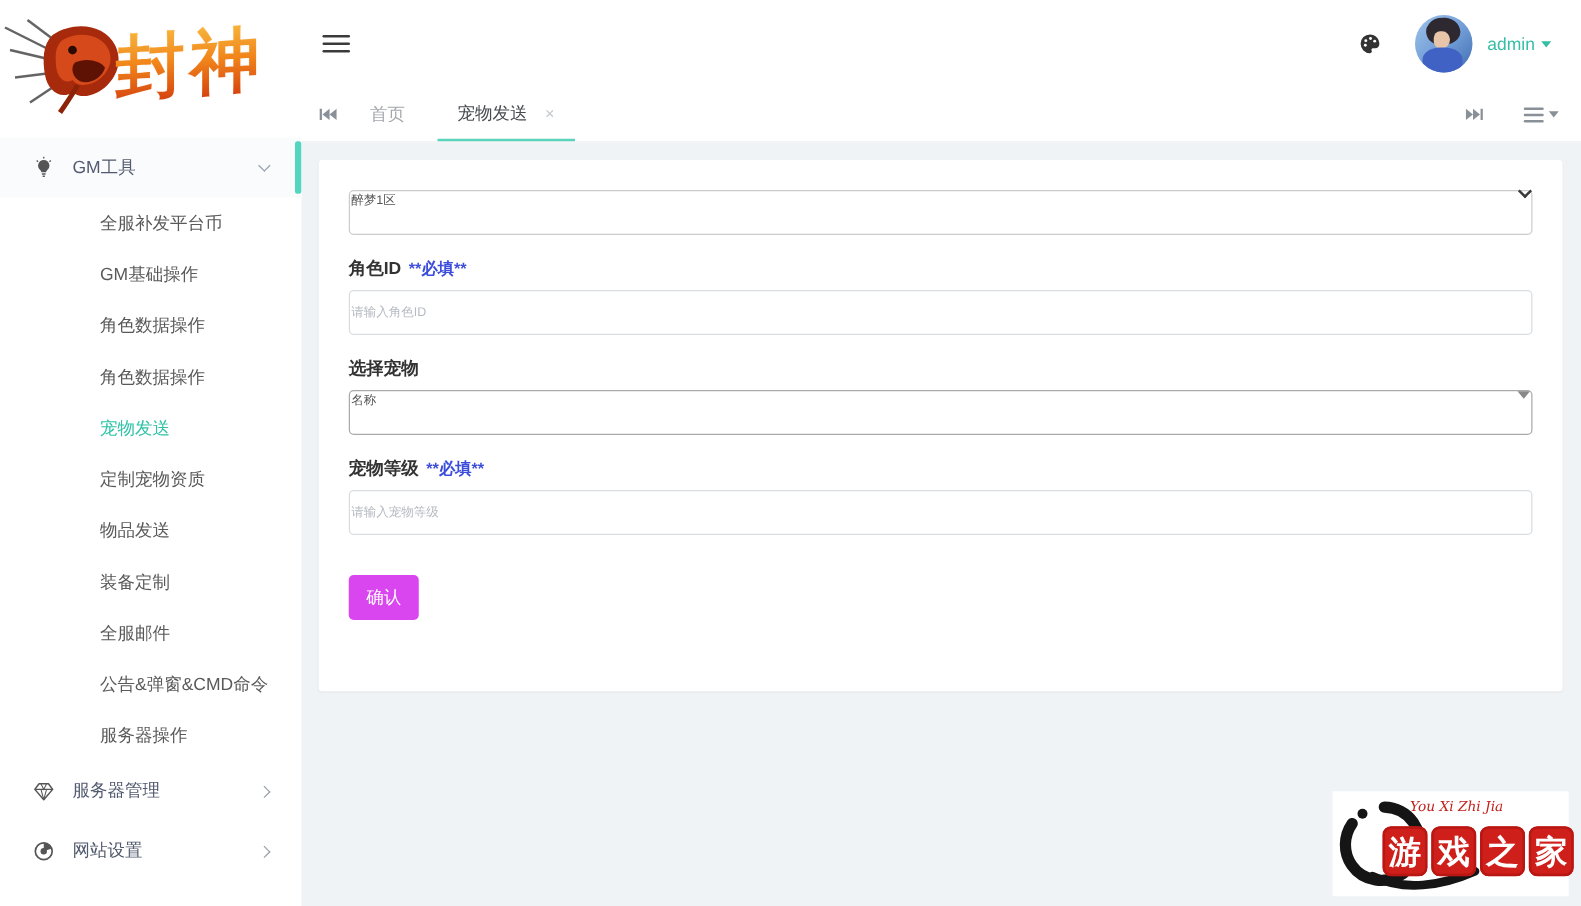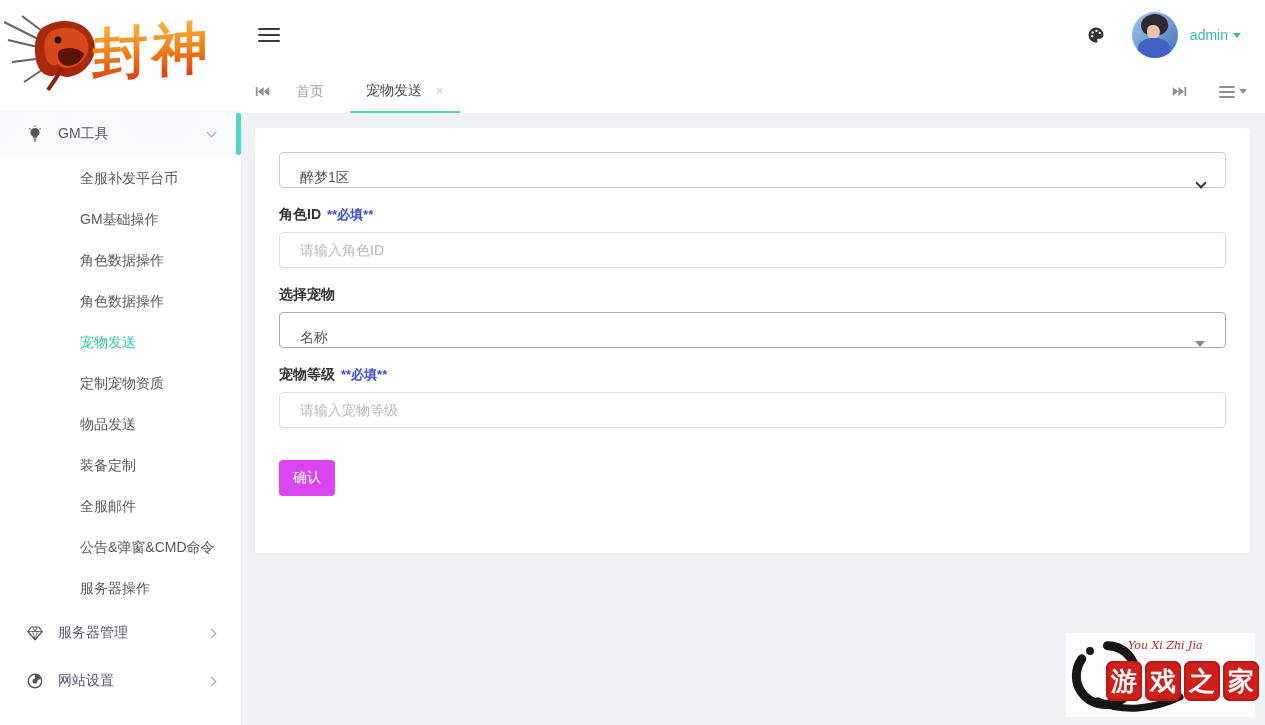--- a/index.html
+++ b/index.html
@@ -64,22 +64,22 @@
   .listicon span { display:block; height:2px; background:#8a9097; margin:3px 0; border-radius:1px; }
 
   .content { position:relative; height:611px; background:#eff3f6; overflow:hidden; }
   .card { margin:14px 15px 0 14px; height:425px; background:#fff; border-radius:3px;
     padding:24px 24px 0 24px; box-shadow:0 1px 2px rgba(0,0,0,.03); }
   .form-group { margin-bottom:18px; }
   .label-row { display:flex; align-items:baseline; margin-bottom:8px; }
   .flabel { font-size:14px; font-weight:700; color:#333; }
   .required { font-size:13px; font-weight:700; color:#3c4ddc; margin-left:6px; }
   .control { width:100%; height:36px; border:1px solid #ccc; border-radius:4px; background:#fff;
-    display:flex; align-items:flex-end; justify-content:space-between; padding:0 20px;
-    font-size:14px; color:#555; cursor:pointer; }
+    display:flex; align-items:flex-start; justify-content:space-between; padding:0 1px;
+    font-size:10px; color:#555; cursor:pointer; }
   input.control { cursor:text; border-color:#d9dde1; color:#333; }
   input.control::placeholder { color:#b4bac1; }
   .select2 { border-color:#aaa; }
   .sel-chev { width:8px; height:8px; border-right:2px solid #3a3a3a; border-bottom:2px solid #3a3a3a;
     transform:rotate(45deg); margin-top:-4px; }
   .sel-tri { width:0; height:0; border-left:5px solid transparent; border-right:5px solid transparent;
     border-top:6px solid #888; }
   .confirm-btn { margin-top:14px; min-width:56px; height:36px; padding:0 14px; border:none;
     border-radius:4px; background:#d946ef; color:#fff; font-size:14px; cursor:pointer;
     font-family:inherit; }

